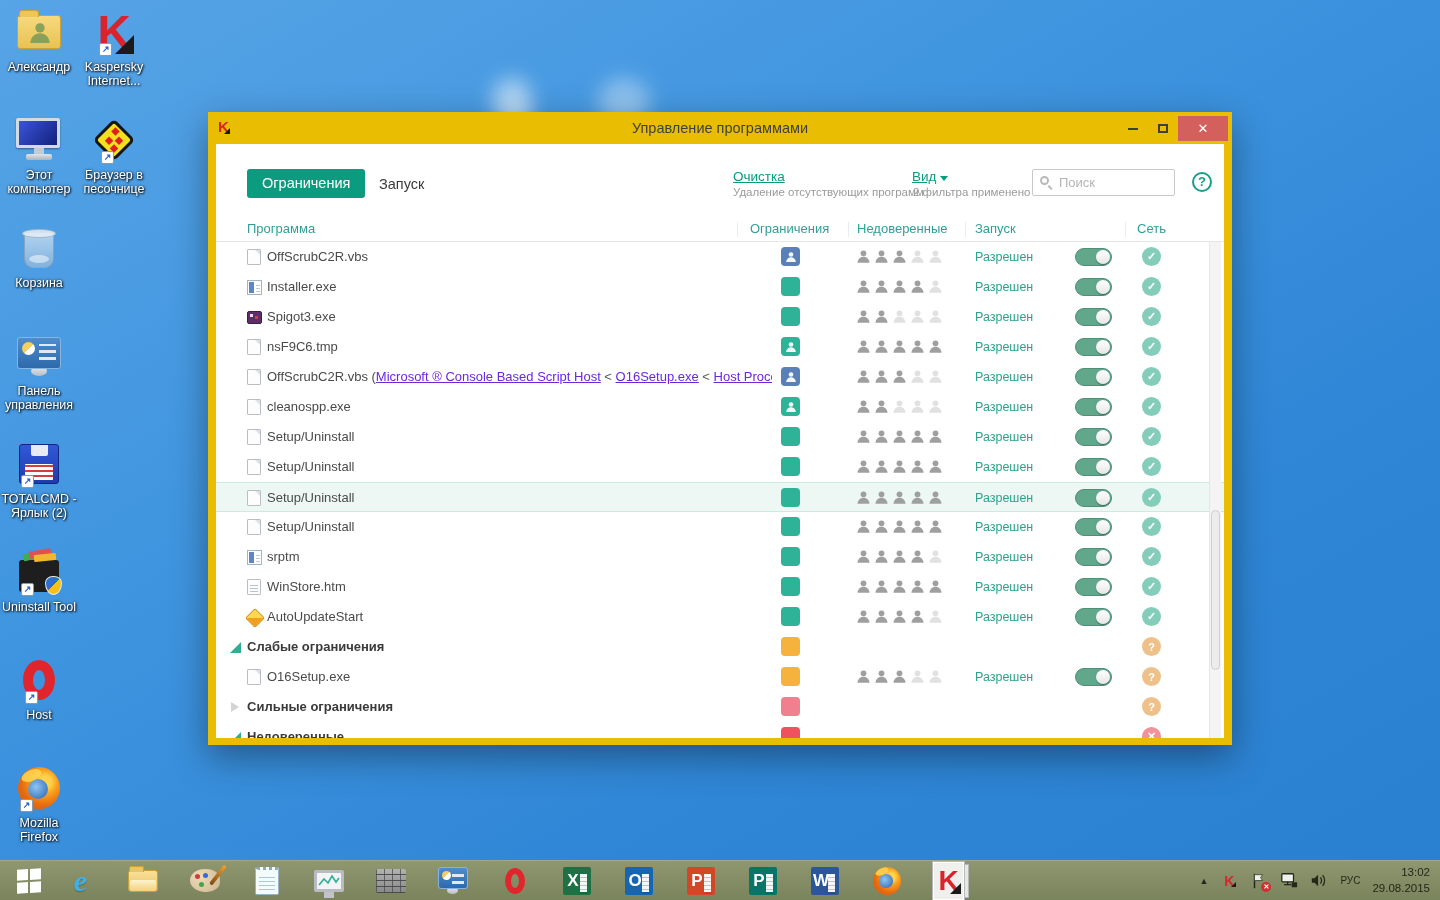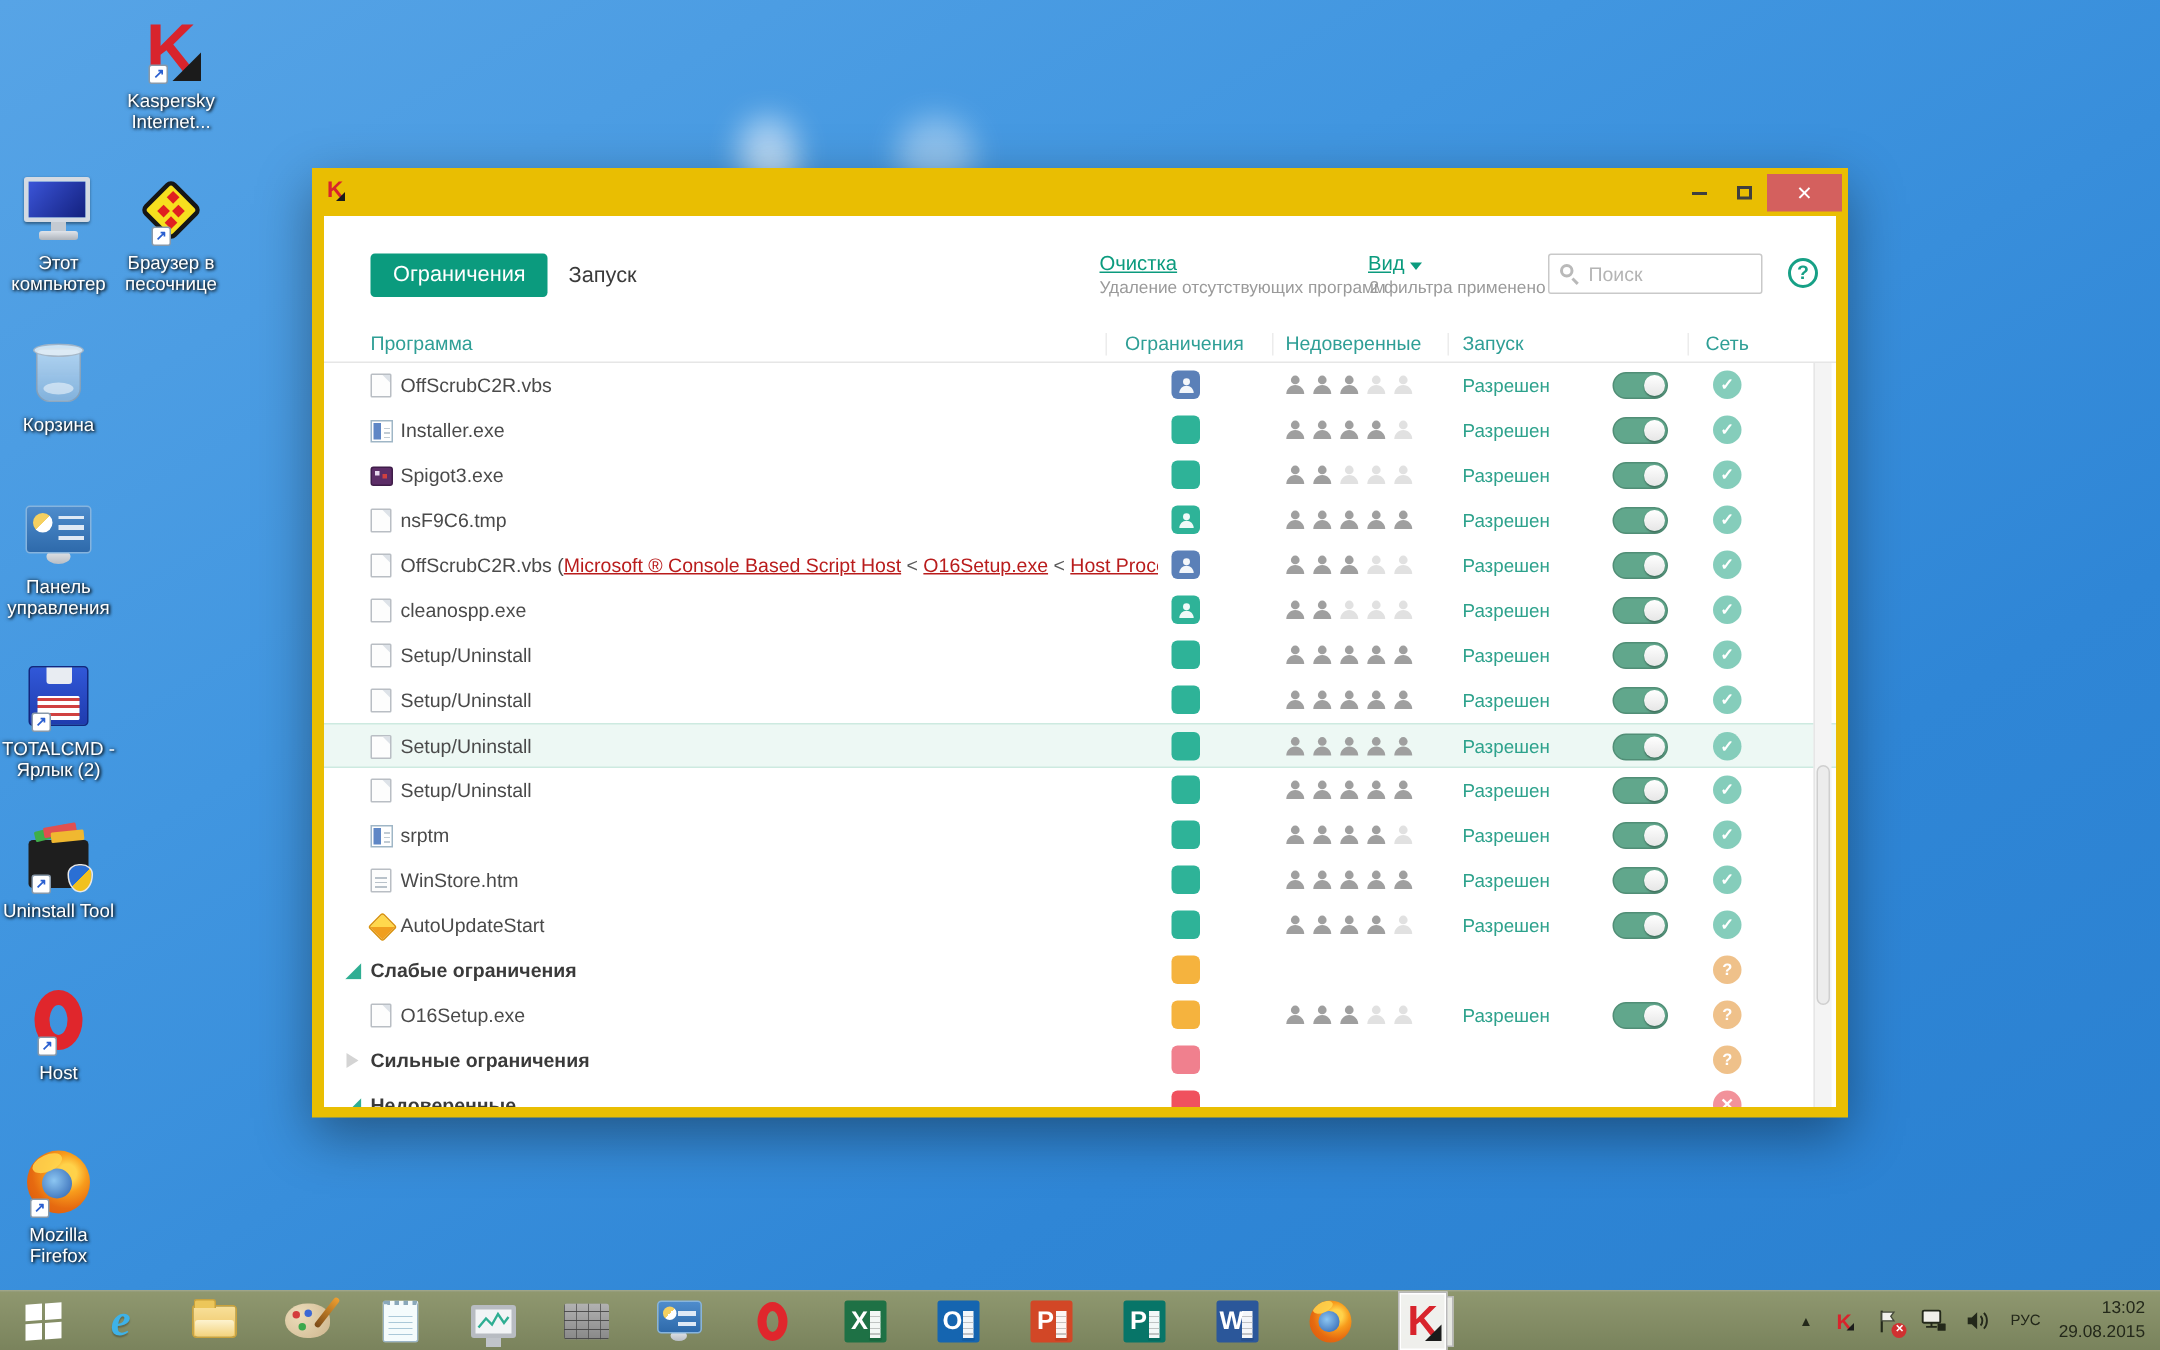--- a/index.html
+++ b/index.html
@@ -134,21 +134,21 @@
   .th-sep { position:absolute; top:4px; width:1px; height:15px; background:#ececec; }
   .s1{left:521px;} .s2{left:632px;} .s3{left:749px;} .s4{left:909px;}
 
   
   .rows { position:absolute; left:0; top:98px; width:100%; height:496px; overflow:hidden; }
   .row { position:relative; height:30px; }
   .row.hl { background:#edf8f4; border-top:1px solid #cdeae0; border-bottom:1px solid #cdeae0; }
   .rname { position:absolute; left:51px; top:7px; font-size:13px; color:#4a4a4a; white-space:nowrap;
     max-width:505px; overflow:hidden; }
   .row.grp .rname { left:31px; color:#3a3a3a; font-weight:bold; }
-  .rname a { color:#b91c1c; text-decoration:underline; cursor:default; }
+  .rname a { color:#6d28d9; text-decoration:underline; cursor:default; }
   .rname .lsep { color:#5a5a5a; }
   .arr-exp { position:absolute; left:14px; top:10px; width:11px; height:11px; background:#2fae93;
     clip-path:polygon(0 100%,100% 100%,100% 0); cursor:default; }
   .arr-col { position:absolute; left:15px; top:10px; width:0; height:0; border-left:8px solid #d4d4d4;
     border-top:5px solid transparent; border-bottom:5px solid transparent; cursor:default; }
 
   .icn { position:absolute; left:31px; top:7px; width:14px; height:16px; }
   .icn-file { background:#fdfdfd; border:1px solid #b9bec4; border-radius:1px; }
   .icn-file::before { content:""; position:absolute; top:0; right:0; width:0; height:0;
     border-style:solid; border-width:0 5px 5px 0; border-color:transparent #dde2e8 transparent transparent; }
@@ -255,20 +255,31 @@
 </style>
 </head>
 <body>
 
 <div class="desktop">
   <div class="glow g1"></div>
   <div class="glow g2"></div>
   <div class="glow g3"></div>
 
   <div class="dsk-icons">
+      <div class="dsk-ico" style="left: 0px; top: 6px;">
+        <div class="dsk-art artwrap">
+          <div class="folder">
+            <svg class="folder-person" viewBox="0 0 16 16">
+              <circle cx="8" cy="4.6" r="3.1"></circle>
+              <path d="M1.6 14.6c0-3.5 2.9-6.4 6.4-6.4s6.4 2.9 6.4 6.4z"></path>
+            </svg>
+          </div>
+        </div>
+        <div class="dsk-label">Александр</div>
+      </div>
       <div class="dsk-ico" style="left: 75px; top: 6px;">
         <div class="dsk-art artwrap">
           <span class="kasp kasp-lg">K<i class="kb"></i></span>
           <span class="sc-badge">↗</span>
         </div>
         <div class="dsk-label">Kaspersky Internet...</div>
       </div>
       <div class="dsk-ico" style="left: 0px; top: 114px;">
         <div class="dsk-art artwrap">
           <div class="monitor">
@@ -334,20 +345,21 @@
           <div class="ffx"></div>
           <span class="sc-badge">↗</span>
         </div>
         <div class="dsk-label">Mozilla Firefox</div>
       </div>
     </div>
 
   <div class="window">
     <div class="titlebar">
       <span class="tb-logo kasp kasp-sm">K<i class="kb"></i></span>
+      <div class="tb-title">Управление программами</div>
       <div class="tb-btns">
         <div class="tb-min">
             <span></span>
           </div>
         <div class="tb-max">
             <span></span>
           </div>
         <div class="tb-close">✕</div>
       </div>
     </div>

